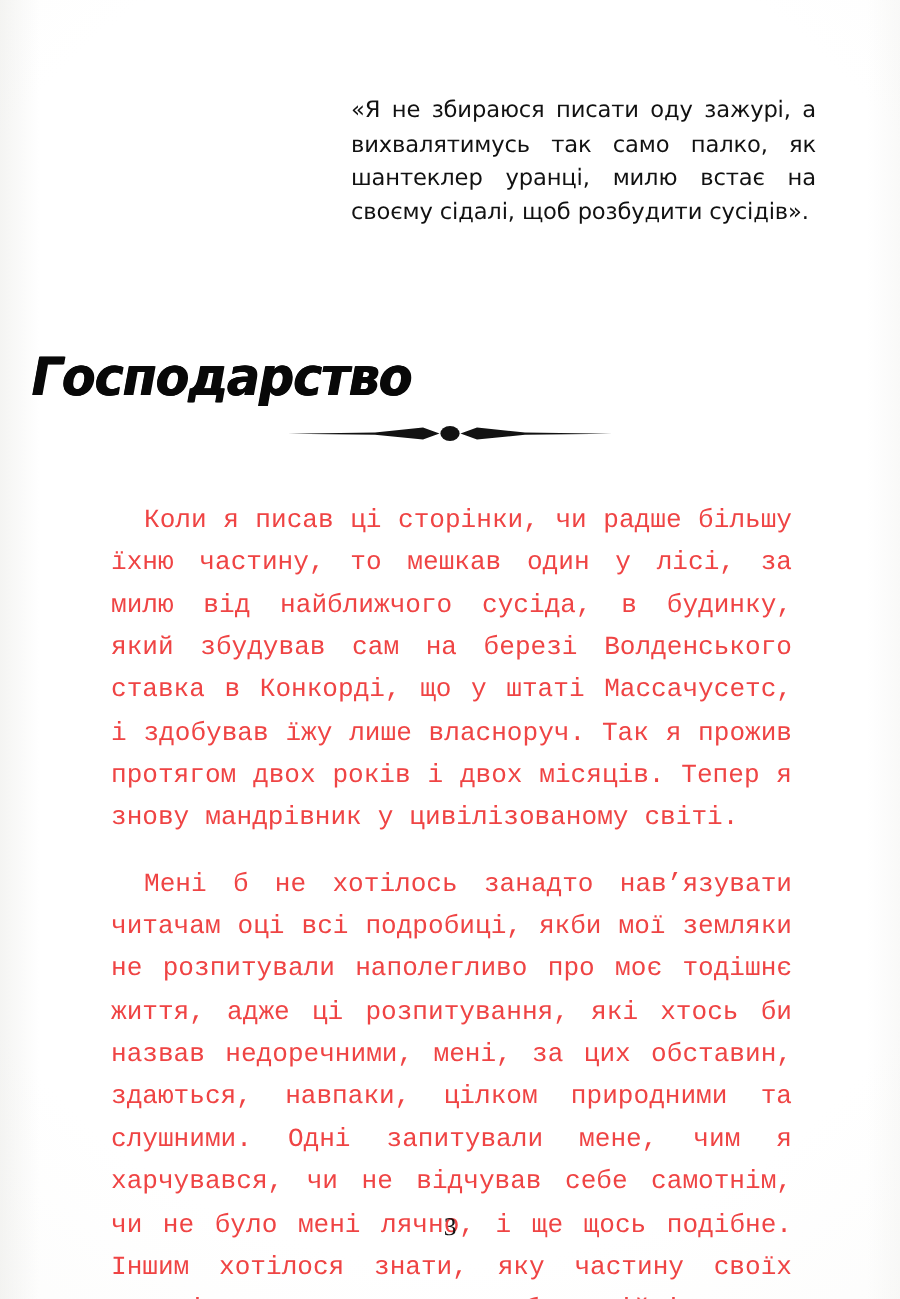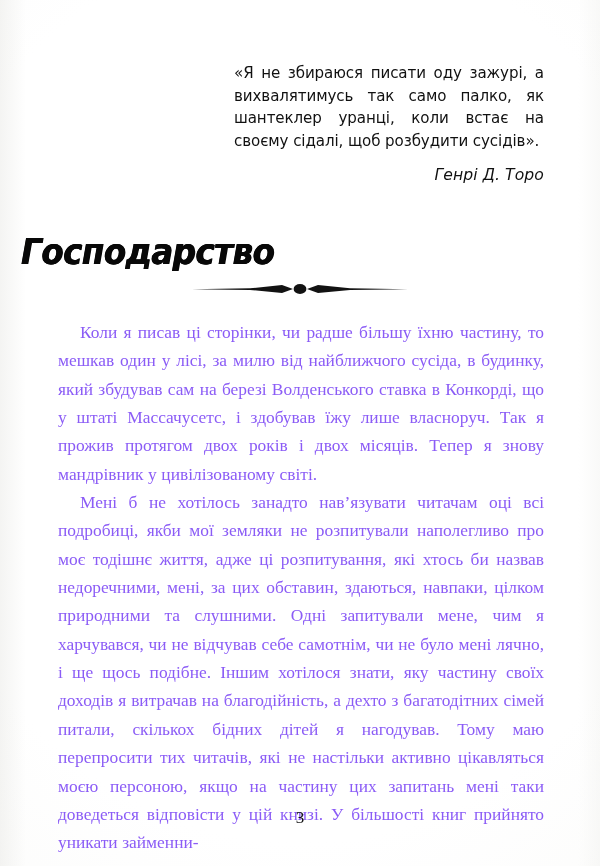--- a/index.html
+++ b/index.html
@@ -100,27 +100,27 @@
   }
 
   
   .body-text {
     position: absolute;
     left: 58px;
     top: 318px;
     width: 486px;
   }
   .body-text p {
-    margin: 0;
-    font-family: Liberation Serif, serif;
+    margin: 16px;
+    font-family: Liberation Mono, monospace;
     font-size: 17.4px;
     line-height: 28.35px;
     text-align: justify;
     text-indent: 22px;
-    color: #8b5cf6;
+    color: #ef4444;
     -webkit-hyphens: manual;
     hyphens: manual;
     word-spacing: 0.2px;
   }
   .body-text p + p { margin-top: 0; }
   .body-text p:last-child { text-align-last: left; }
 
   
   .folio {
     position: absolute;
@@ -134,22 +134,21 @@
   }
 </style>
 </head>
 <body>
 
 <div class="page"></div>
 
 <div class="content">
 
   <div class="epigraph">
-    <p class="epigraph-text">«Я не збираюся писати оду зажурі, а вихвалятимусь так само палко, як шантеклер уранці, коли встає на своєму сідалі, щоб розбудити сусідів».</p>
-    <p class="epigraph-author">Генрі Д. Торо</p>
+    <p class="epigraph-text">«Я не збираюся писати оду зажурі, а вихвалятимусь так само палко, як шантеклер уранці, милю встає на своєму сідалі, щоб розбудити сусідів».</p>
   </div>
 
   <div class="chapter-head">
     <h1 class="chapter-title">Господарство</h1>
 
     <svg class="ornament" viewBox="0 0 216 16" aria-hidden="true">
 
       <path d="M0 8.2 L58 7.3 L90 4.0 L101 8.0 L90 12.0 L58 8.9 Z" fill="#121212"></path>
 
       <ellipse cx="108" cy="8" rx="6.4" ry="5.0" fill="#121212"></ellipse>

